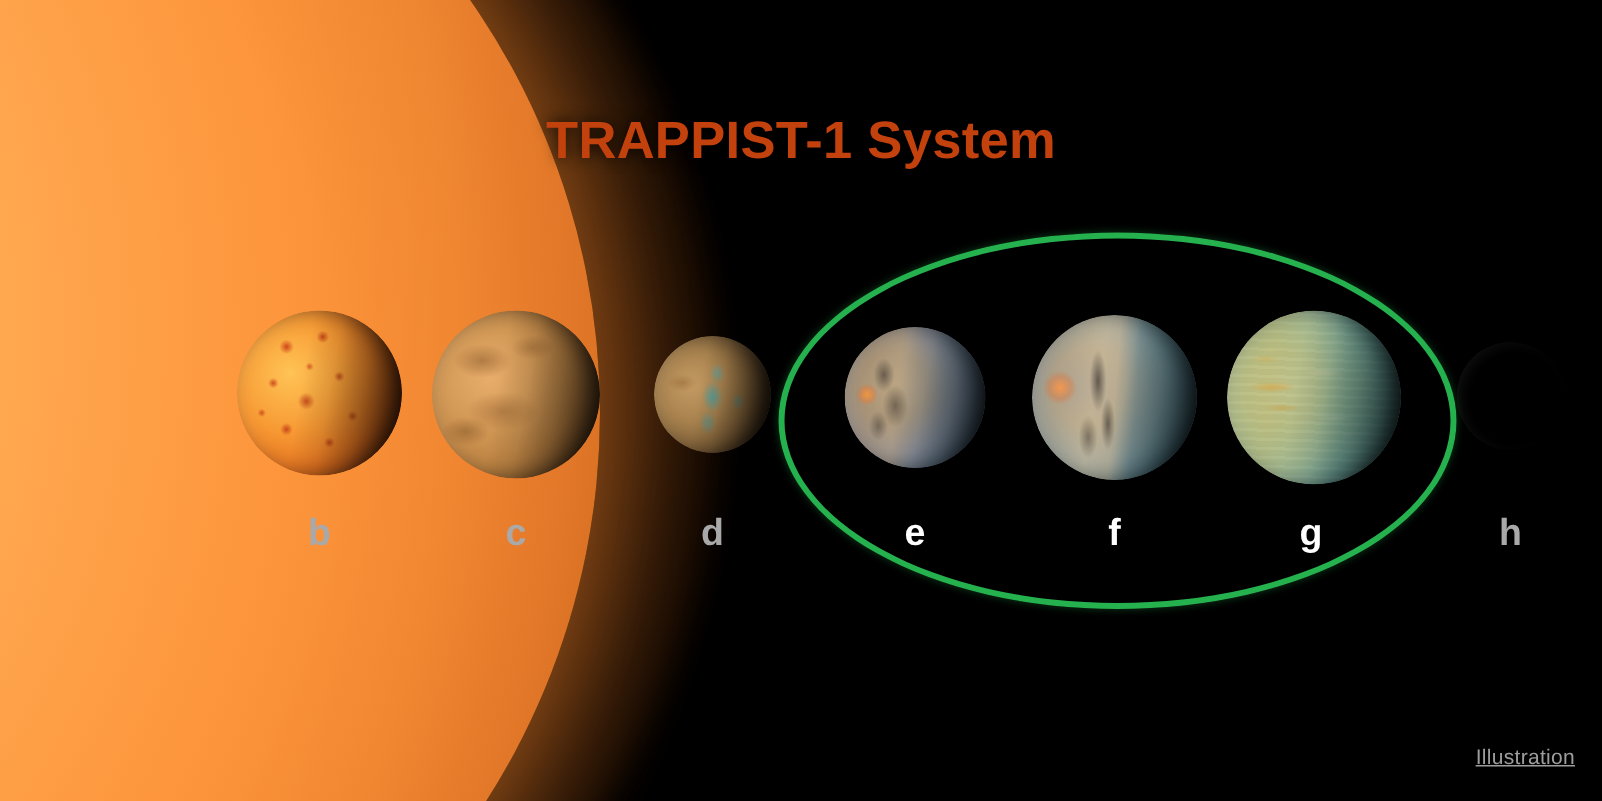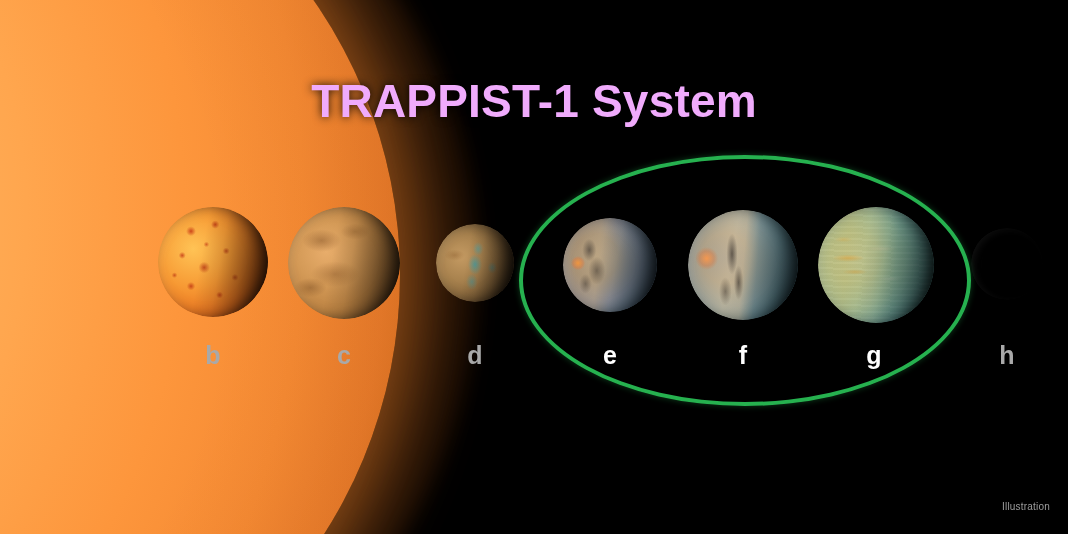--- a/index.html
+++ b/index.html
@@ -85,22 +85,22 @@
     pointer-events: none;
   }
 
   
   .title {
     position: absolute;
     left: 0;
     top: 74px;
     width: 1068px;
     text-align: center;
-    color: #f0abfc;
-    font-size: 46px;
+    color: #c2410c;
+    font-size: 35px;
     font-weight: bold;
     letter-spacing: 0.2px;
     text-shadow: 0 0 10px rgba(0,0,0,0.9);
   }
 
   
   .hz-ellipse {
     position: absolute;
     left: 519px;
     top: 155px;
@@ -247,22 +247,23 @@
   }
   .plabel.dim  { color: #a9a9a9; }
   .plabel.lit  { color: #ffffff; }
 
   
   .credit {
     position: absolute;
     right: 18px;
     bottom: 22px;
     color: #9d9d9d;
-    font-size: 10px;
+    font-size: 14px;
     letter-spacing: 0.2px;
+    text-decoration: underline;
   }
 </style>
 </head>
 <body>
 
 <div id="stage">
 
   <div class="star-glow"></div>
   <div class="star-body"></div>
   <div class="star-mottle"></div>

